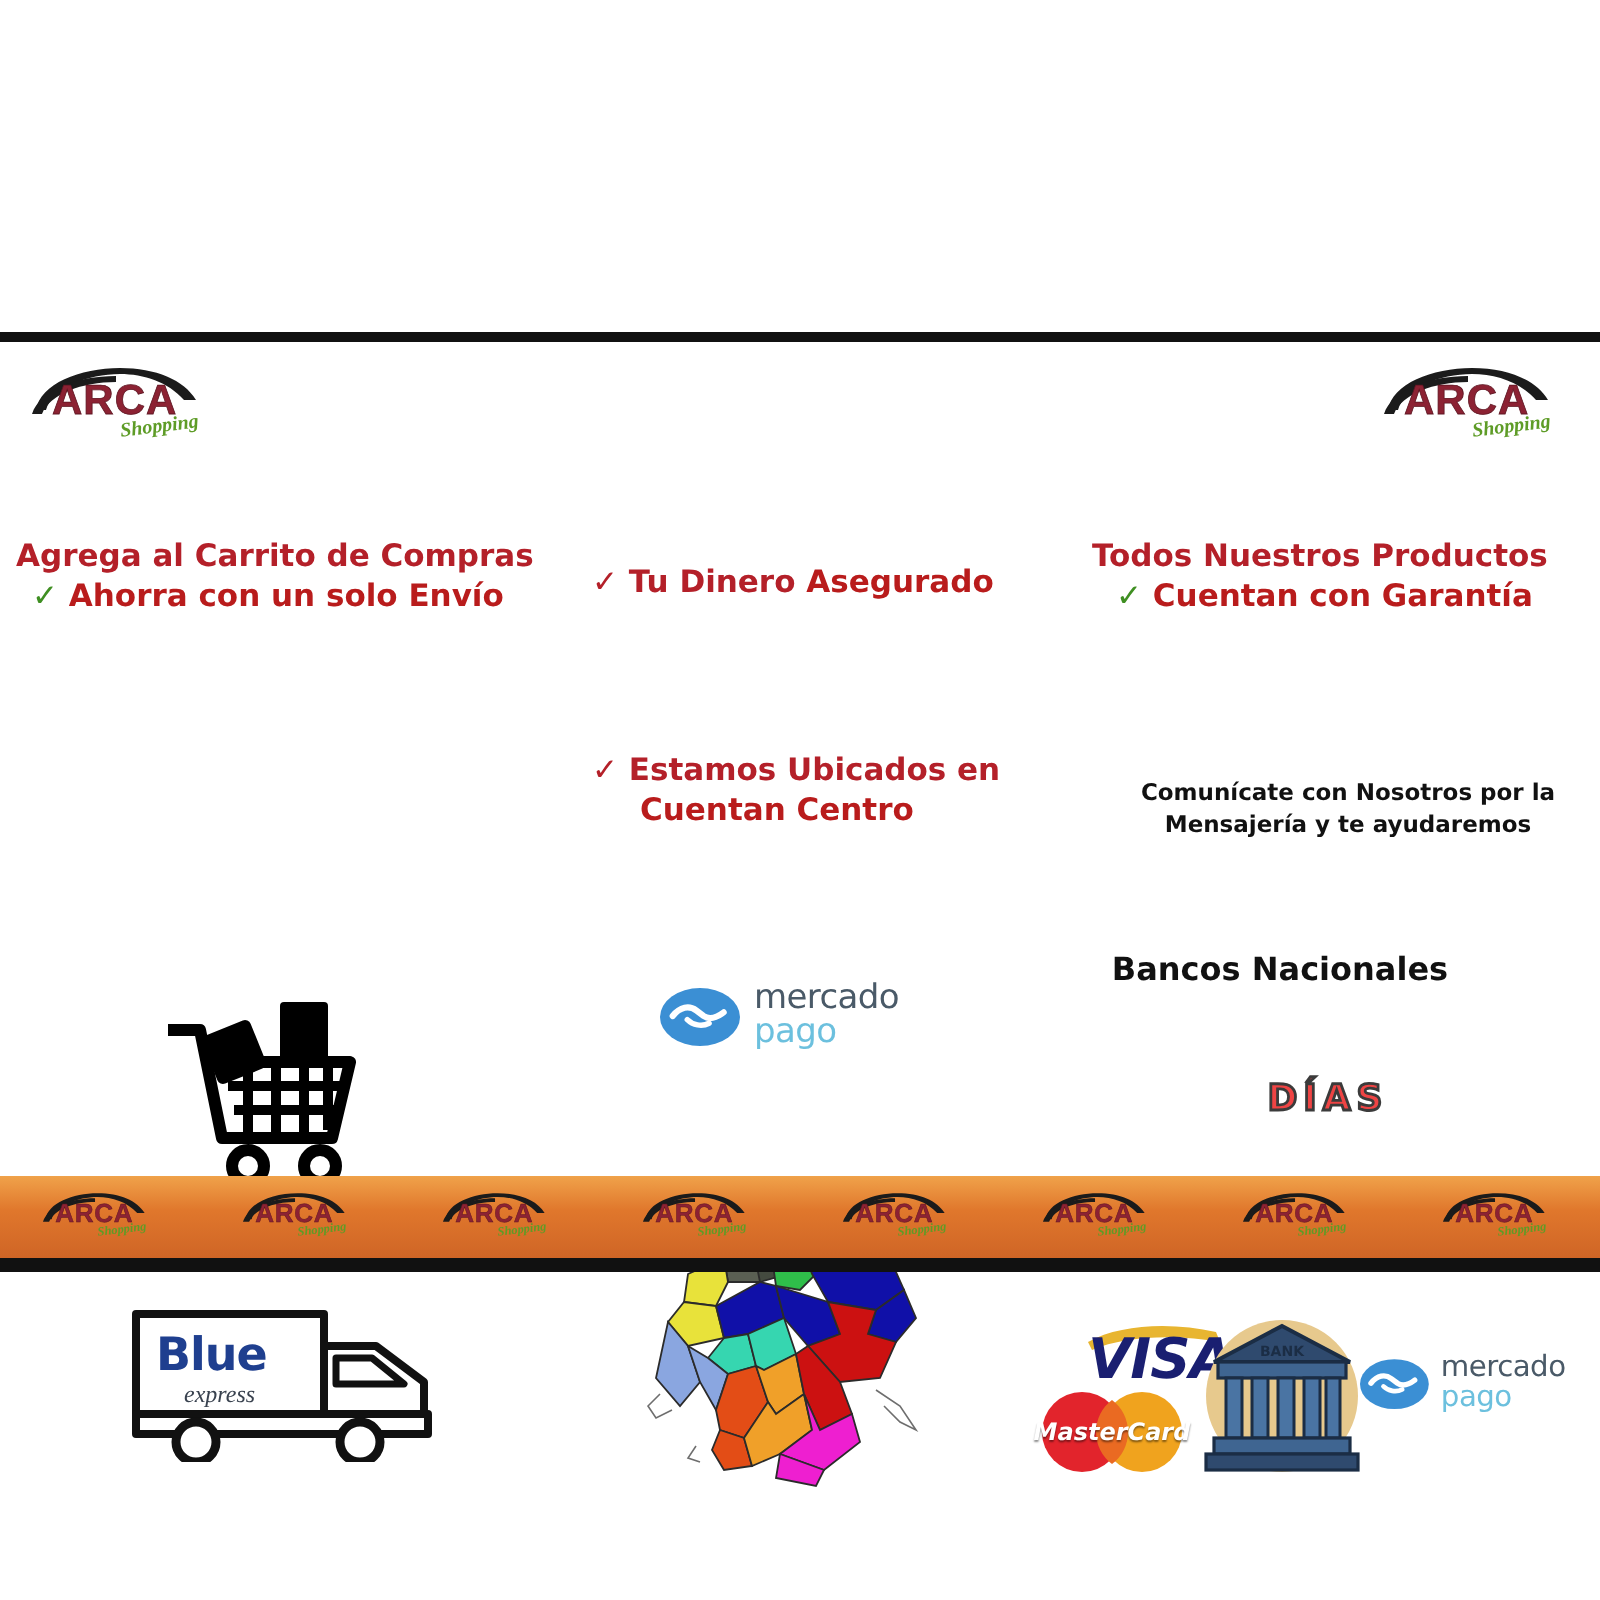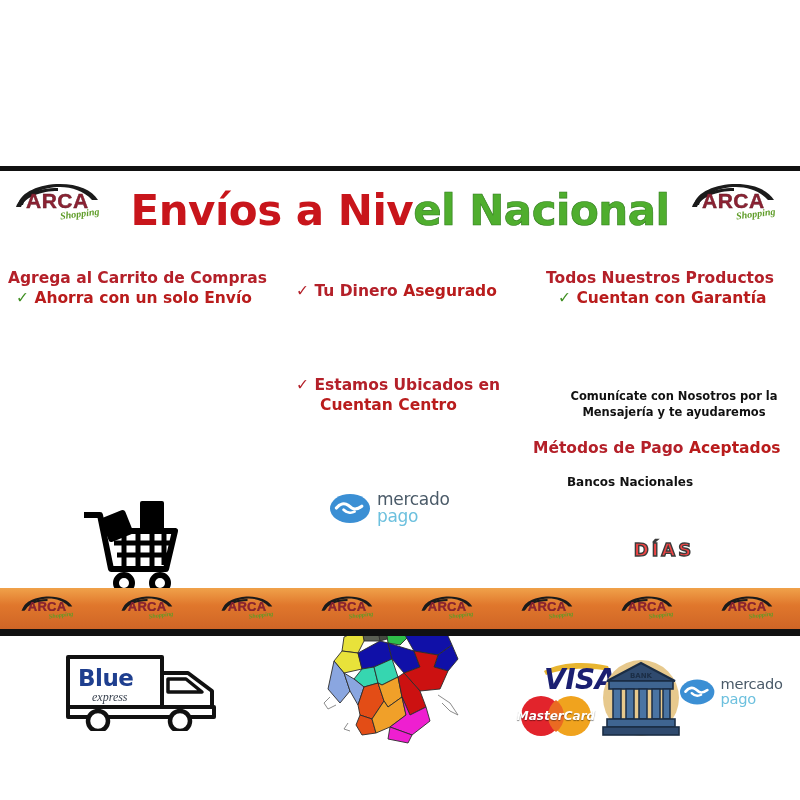--- a/index.html
+++ b/index.html
@@ -214,23 +214,20 @@
 
     <div class="abs arca" style="left:690px;top:10px;">
       <svg class="swoosh" viewBox="0 0 86 26">
         <path d="M4 22 C6 9, 26 1, 46 1 C64 1, 78 7, 84 17 L78 17 C70 8, 58 4, 46 4 C30 4, 12 11, 9 22 Z" fill="#1b1b1b"></path>
         <path d="M2 24 C6 12, 24 5, 44 5 L44 8 C27 8, 11 14, 7 24 Z" fill="#1b1b1b"></path>
       </svg>
       <div class="word">ARCA</div>
       <div class="sub">Shopping</div>
     </div>
 
-    <div style="position:absolute;left:0;top:15px;width:800px;text-align:center;white-space:nowrap;font-family:'DejaVu Sans',sans-serif;font-weight:700;font-size:42px;letter-spacing:-.5px;">
-      <span style="color:#c8151b;">Envíos a Niv</span><span style="color:#4fae2e;-webkit-text-stroke:.6px #2f7a1b;">el Nacional</span>
-    </div>
 
     <div class="hd" style="left:8px;top:97px;font-size:15.5px;">
       <span class="red">Agrega al Carrito de Compras</span><br>
       <span style="padding-left:8px;">
         <span class="tick-g">✓</span>
         <span class="green">Ahorra con un solo Envío</span>
       </span>
     </div>
 
     <svg class="abs" id="cart" viewBox="0 0 112 96">
@@ -337,26 +334,22 @@
       <div style="position:absolute;left:14px;top:42px;width:104px;text-align:center;
                   font-family:'DejaVu Sans',sans-serif;font-weight:700;font-size:18px;
                   color:#ef4444;-webkit-text-stroke:1.4px #3b3b3b;letter-spacing:3px;">DÍAS</div>
     </div>
 
     <div class="note" style="left:548px;top:218px;width:252px;font-size:11.5px;">
       <span>Comunícate con Nosotros por la</span><br>
       <span>Mensajería y te ayudaremos</span>
     </div>
 
-    <div class="hd" style="left:533px;top:267px;font-size:15.5px;">
-      <span class="red">Métodos de Pago</span>
-      <span class="green">Aceptados</span>
-    </div>
-
-    <div class="note" style="left:490px;top:303px;width:280px;font-size:12px;">Bancos Nacionales</div>
+
+    <div class="note" style="left:500px;top:303px;width:280px;font-size:16px;">Bancos Nacionales</div>
 
     <div class="abs" id="visa">
       <svg viewBox="0 0 92 30" style="position:absolute;left:0;top:-3px;width:92px;height:34px;">
         <path d="M2 10 C18 1, 44 0, 66 5 L68 10 C46 6, 20 7, 4 14 Z" fill="#e8b530"></path>
       </svg>
       <div class="visa-txt" style="position:absolute;left:2px;top:1px;">VISA</div>
     </div>
 
     <div class="abs" id="mc">
       <svg viewBox="0 0 96 42" style="position:absolute;left:0;top:0;width:96px;height:42px;">

